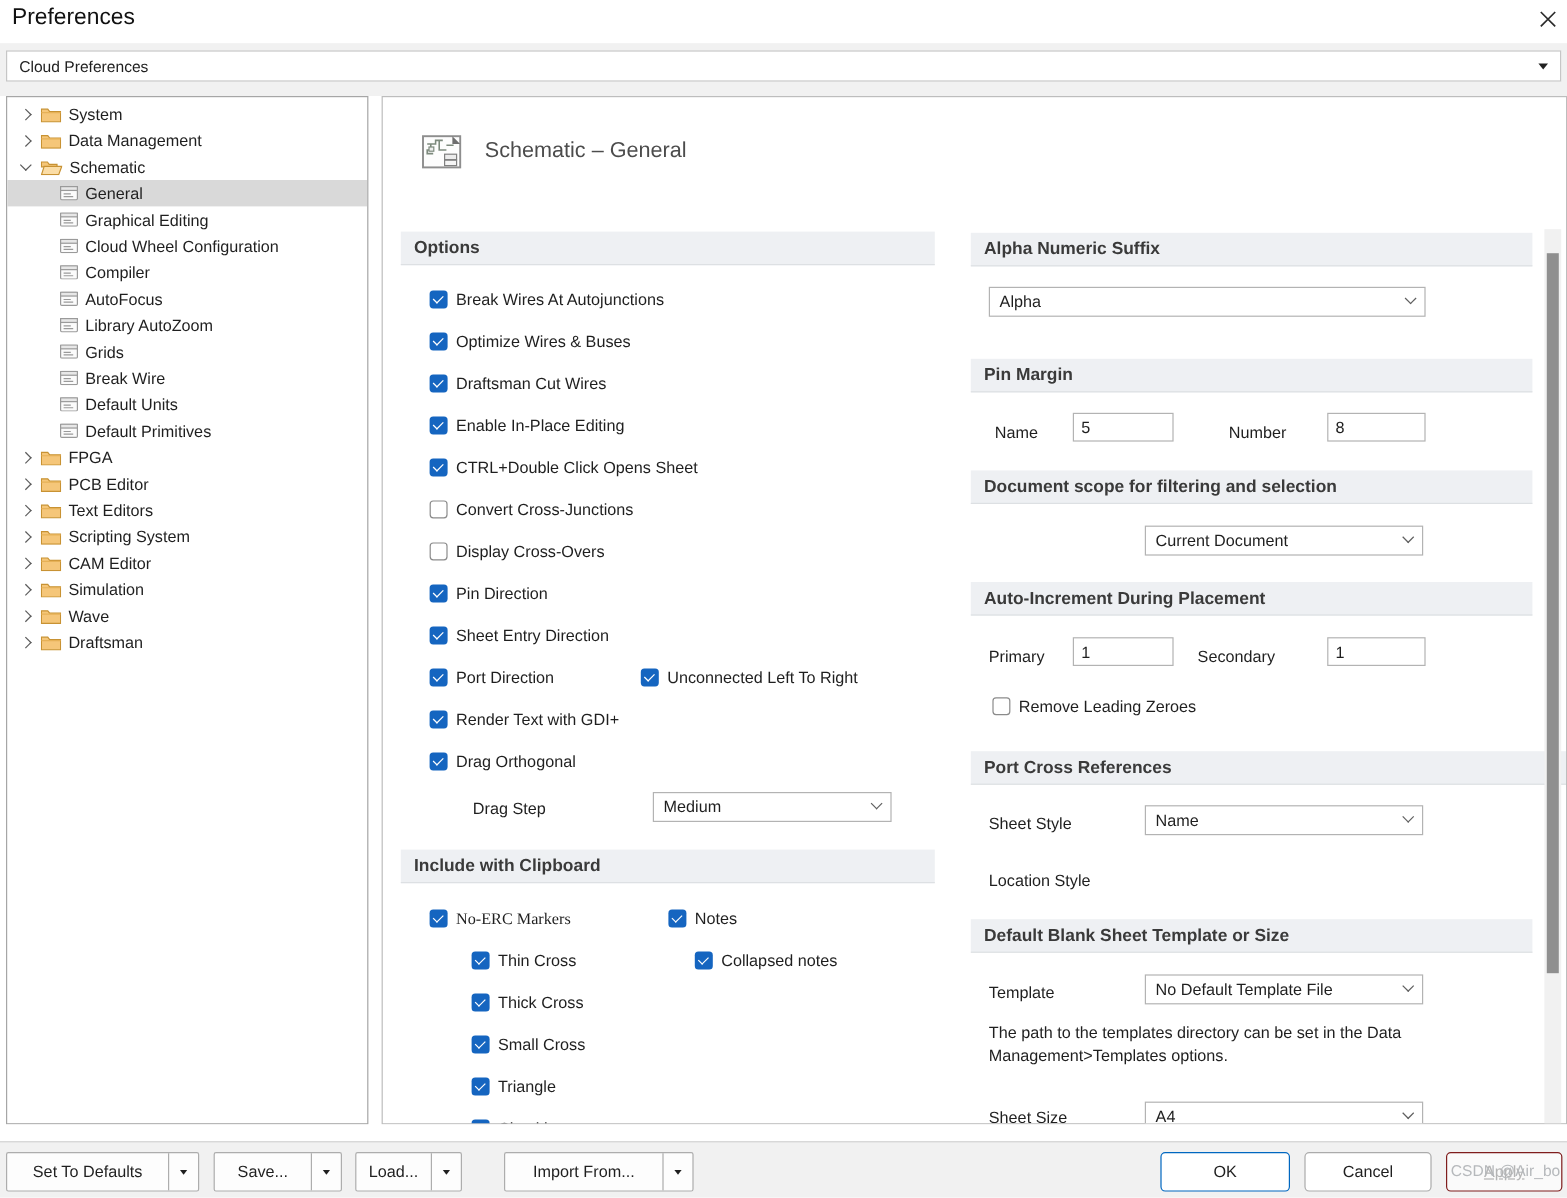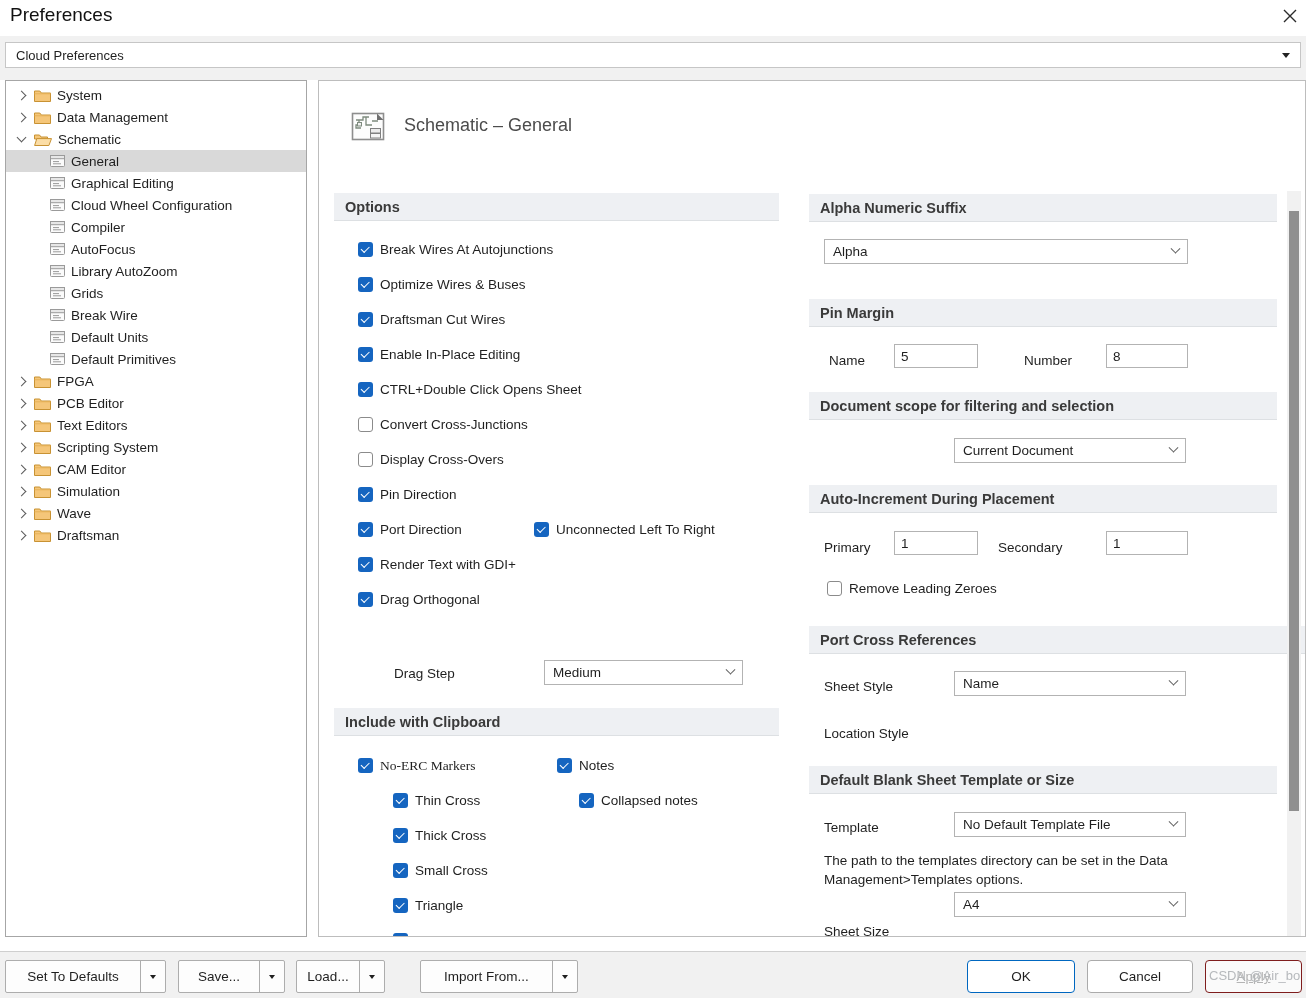--- a/index.html
+++ b/index.html
@@ -376,20 +376,26 @@
       </div>
       <div class="row">
         <span class="cbrow">
           <span class="cb on"></span>
           <span>Pin Direction</span>
         </span>
       </div>
       <div class="row">
         <span class="cbrow">
           <span class="cb on"></span>
+          <span>Sheet Entry Direction</span>
+        </span>
+      </div>
+      <div class="row">
+        <span class="cbrow">
+          <span class="cb on"></span>
           <span>Port Direction</span>
         </span>
         <span class="cbrow side">
           <span class="cb on"></span>
           <span>Unconnected Left To Right</span>
         </span>
       </div>
       <div class="row">
         <span class="cbrow">
           <span class="cb on"></span>
@@ -497,21 +503,21 @@
   <div class="sect-hdr" style="left:490px; top:685px; width:468px;">
     <span>Default Blank Sheet Template or Size</span>
   </div>
   <div class="lbl" style="left:505px; top:739px;">Template</div>
   <div class="dd" style="left:635px; top:731px; width:232px;">
     <span>No Default Template File</span>
     <span class="chev"></span>
   </div>
   <div class="lbl" style="left:505px; top:770px; width:368px; line-height:19px;">The path to the templates directory can be set in the Data Management&gt;Templates options.</div>
   <div class="lbl" style="left:505px; top:843px;">Sheet Size</div>
-  <div class="dd" style="left:635px; top:811px; width:232px;">
+  <div class="dd" style="left:635px; top:837px; width:232px;">
     <span>A4</span>
     <span class="chev"></span>
   </div>
 
   <div id="scroll-track">
     <div id="scroll-thumb"></div>
   </div>
 </div>
 
 <div id="footer">

